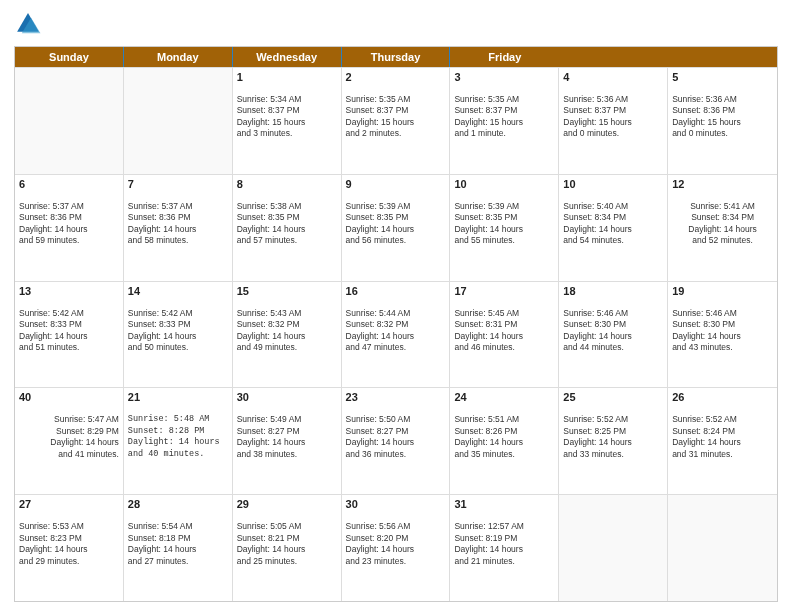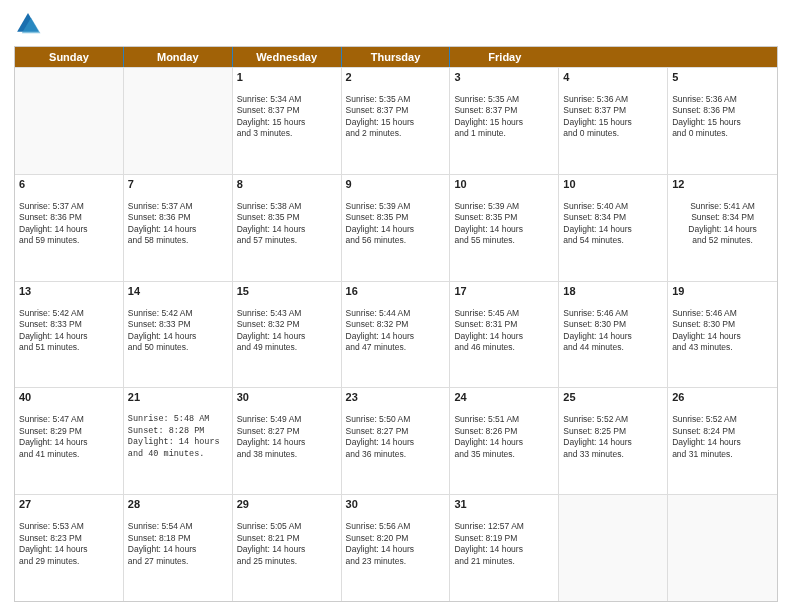--- a/index.html
+++ b/index.html
@@ -280,21 +280,21 @@
             <div class="day-num">19</div>
             <div class="cell-info" style="white-space: pre-line;">Sunrise: 5:46 AM
 Sunset: 8:30 PM
 Daylight: 14 hours
 and 43 minutes.</div>
           </div>
         </div>
         <div class="cal-row">
           <div class="cal-cell">
             <div class="day-num">40</div>
-            <div class="cell-info" style="white-space: pre-line;">Sunrise: 5:47 AM
+            <div class="cell-info" style="white-space: pre-line; text-align: right;">Sunrise: 5:47 AM
 Sunset: 8:29 PM
 Daylight: 14 hours
 and 41 minutes.</div>
           </div>
           <div class="cal-cell">
             <div class="day-num">21</div>
             <div class="cell-info" style="white-space: pre-line; font-family: Liberation Mono, monospace;">Sunrise: 5:48 AM
 Sunset: 8:28 PM
 Daylight: 14 hours
 and 40 minutes.</div>

